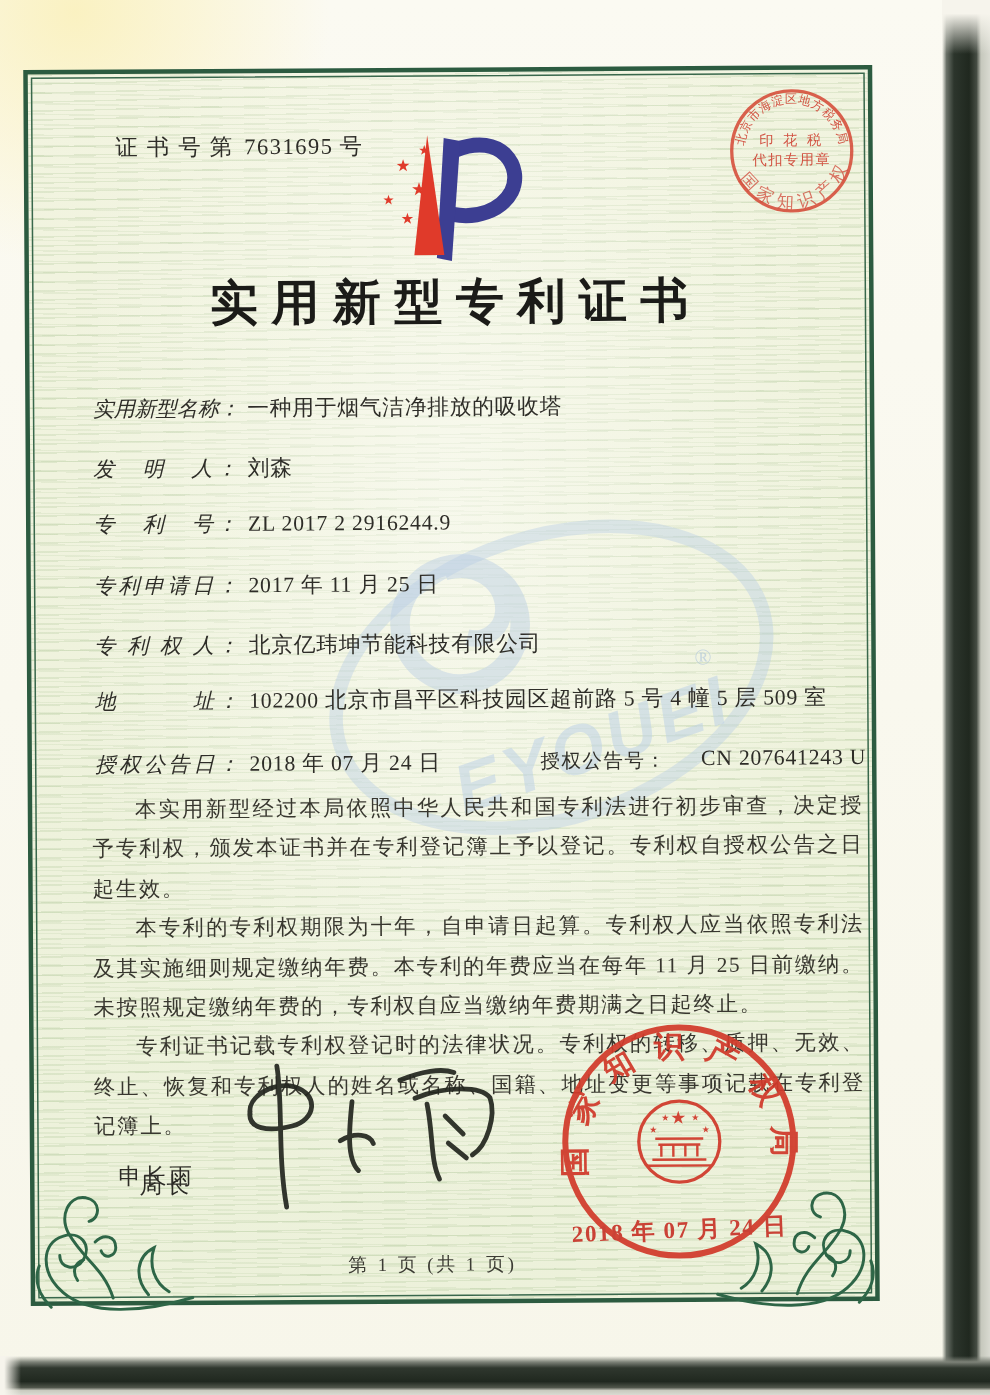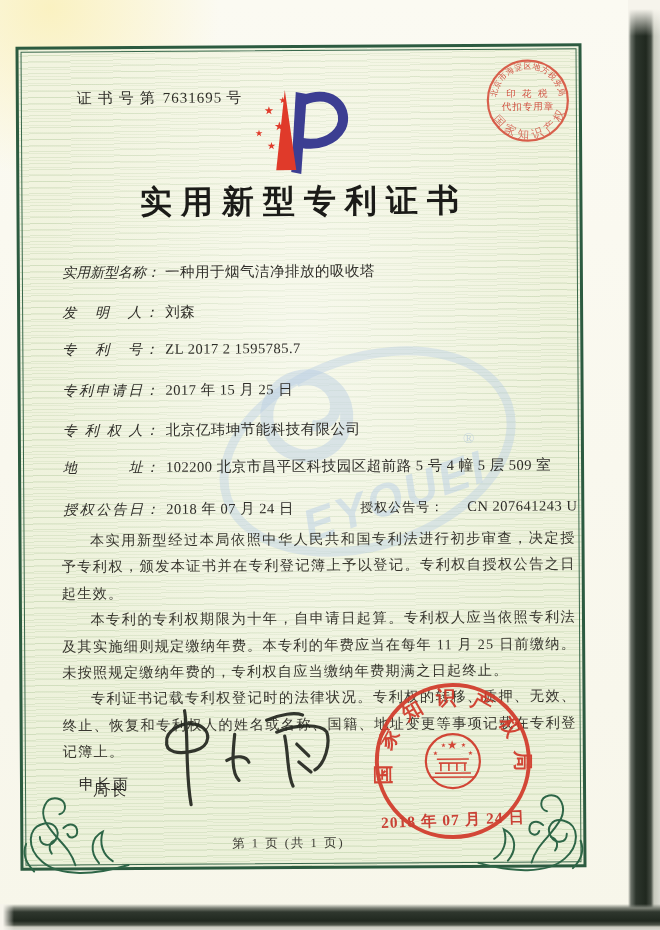--- a/index.html
+++ b/index.html
@@ -133,24 +133,24 @@
 
     <div class="doc-title">实用新型专利证书</div>
 
     <div class="row" style="top:214px">
       <span class="lbl">实用新型名称：</span><span class="val">一种用于烟气洁净排放的吸收塔</span>
     </div>
     <div class="row" style="top:254px">
       <span class="lbl">发　明　人：</span><span class="val">刘森</span>
     </div>
     <div class="row" style="top:292px">
-      <span class="lbl">专　利　号：</span><span class="val">ZL 2017 2 1595785.7</span>
+      <span class="lbl">专　利　号：</span><span class="val">ZL 2017 2 2916244.9</span>
     </div>
     <div class="row" style="top:332px">
-      <span class="lbl">专利申请日：</span><span class="val">2017 年 15 月 25 日</span>
+      <span class="lbl">专利申请日：</span><span class="val">2017 年 11 月 25 日</span>
     </div>
     <div class="row" style="top:372px">
       <span class="lbl">专 利 权 人：</span><span class="val">北京亿玮坤节能科技有限公司</span>
     </div>
     <div class="row" style="top:409px">
       <span class="lbl">地　　　址：</span><span class="val">102200 北京市昌平区科技园区超前路 5 号 4 幢 5 层 509 室</span>
     </div>
     <div class="row" style="top:451px">
       <span class="lbl">授权公告日：</span><span class="val">2018 年 07 月 24 日</span>
       <span class="lbl2">授权公告号：</span>

